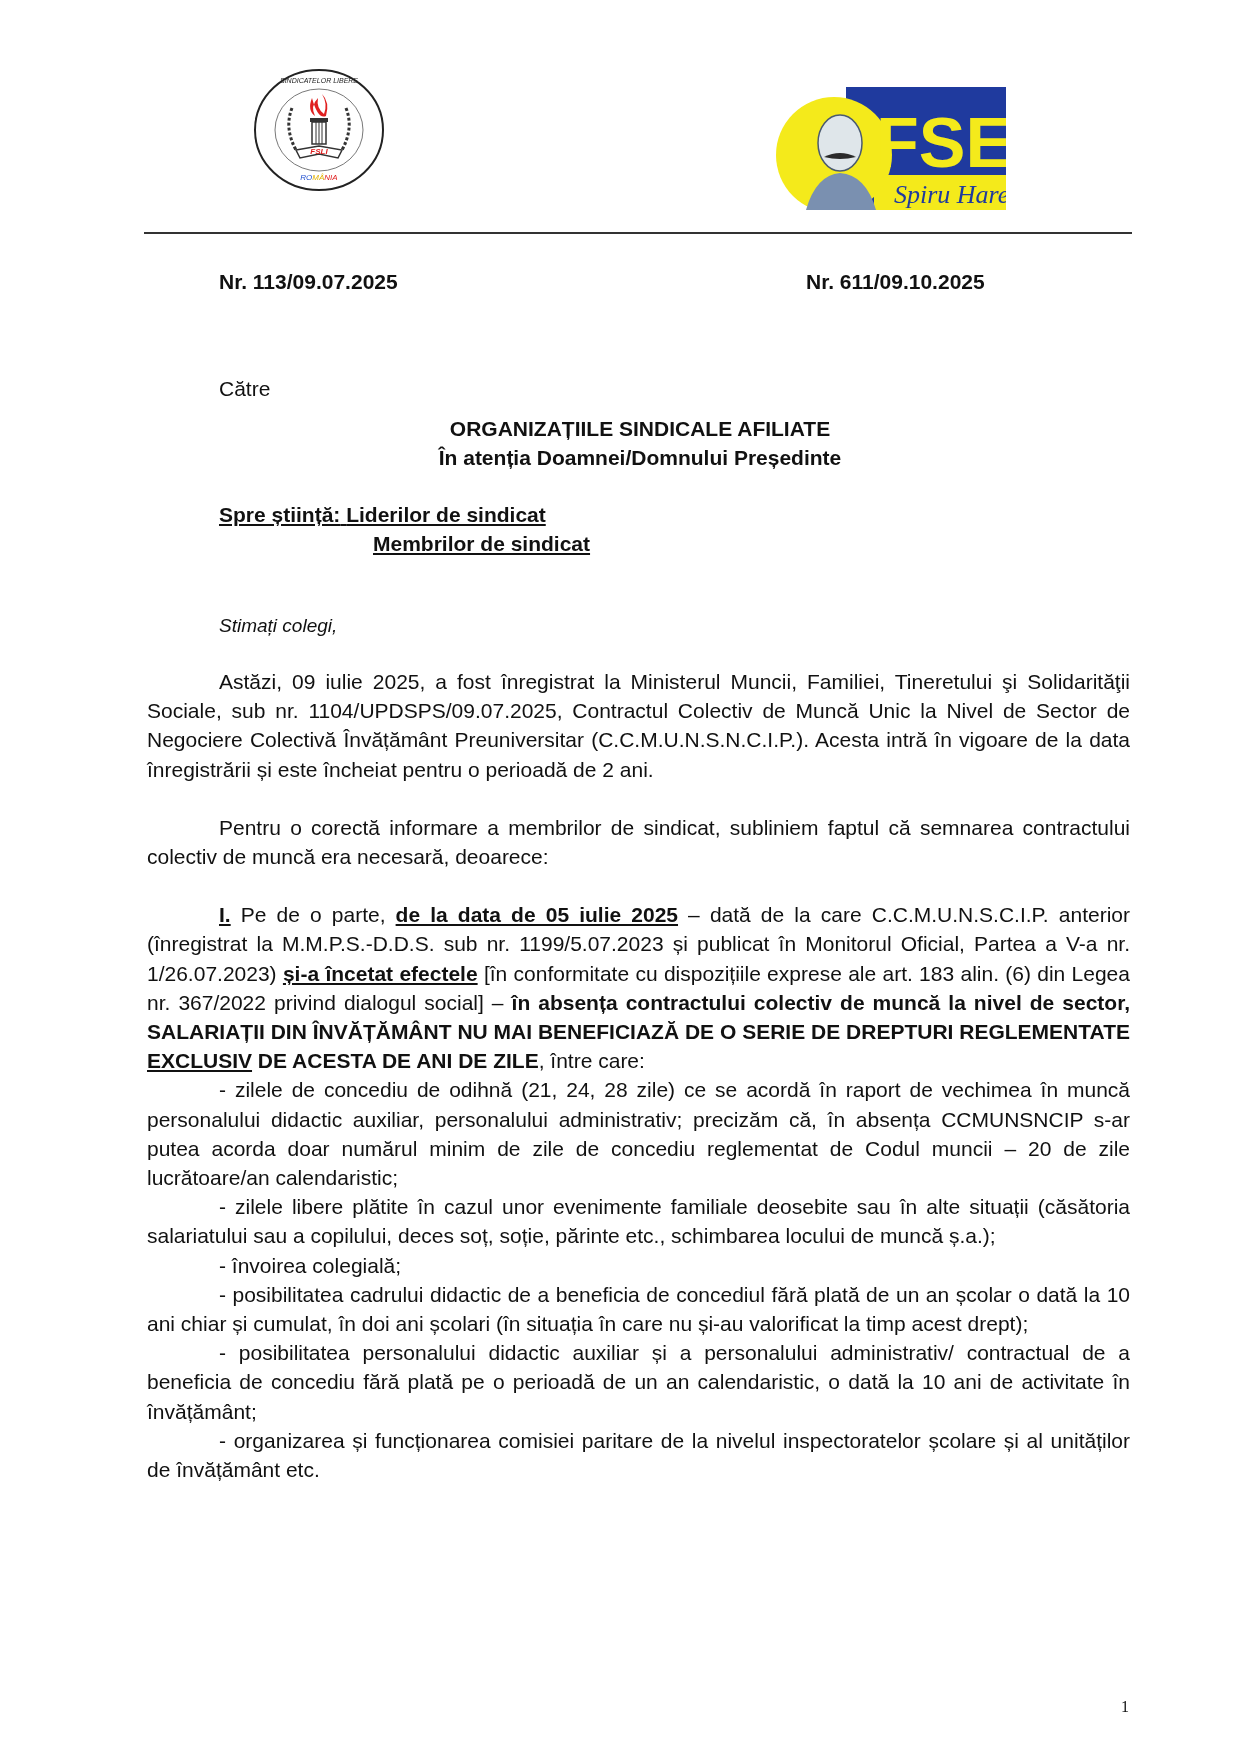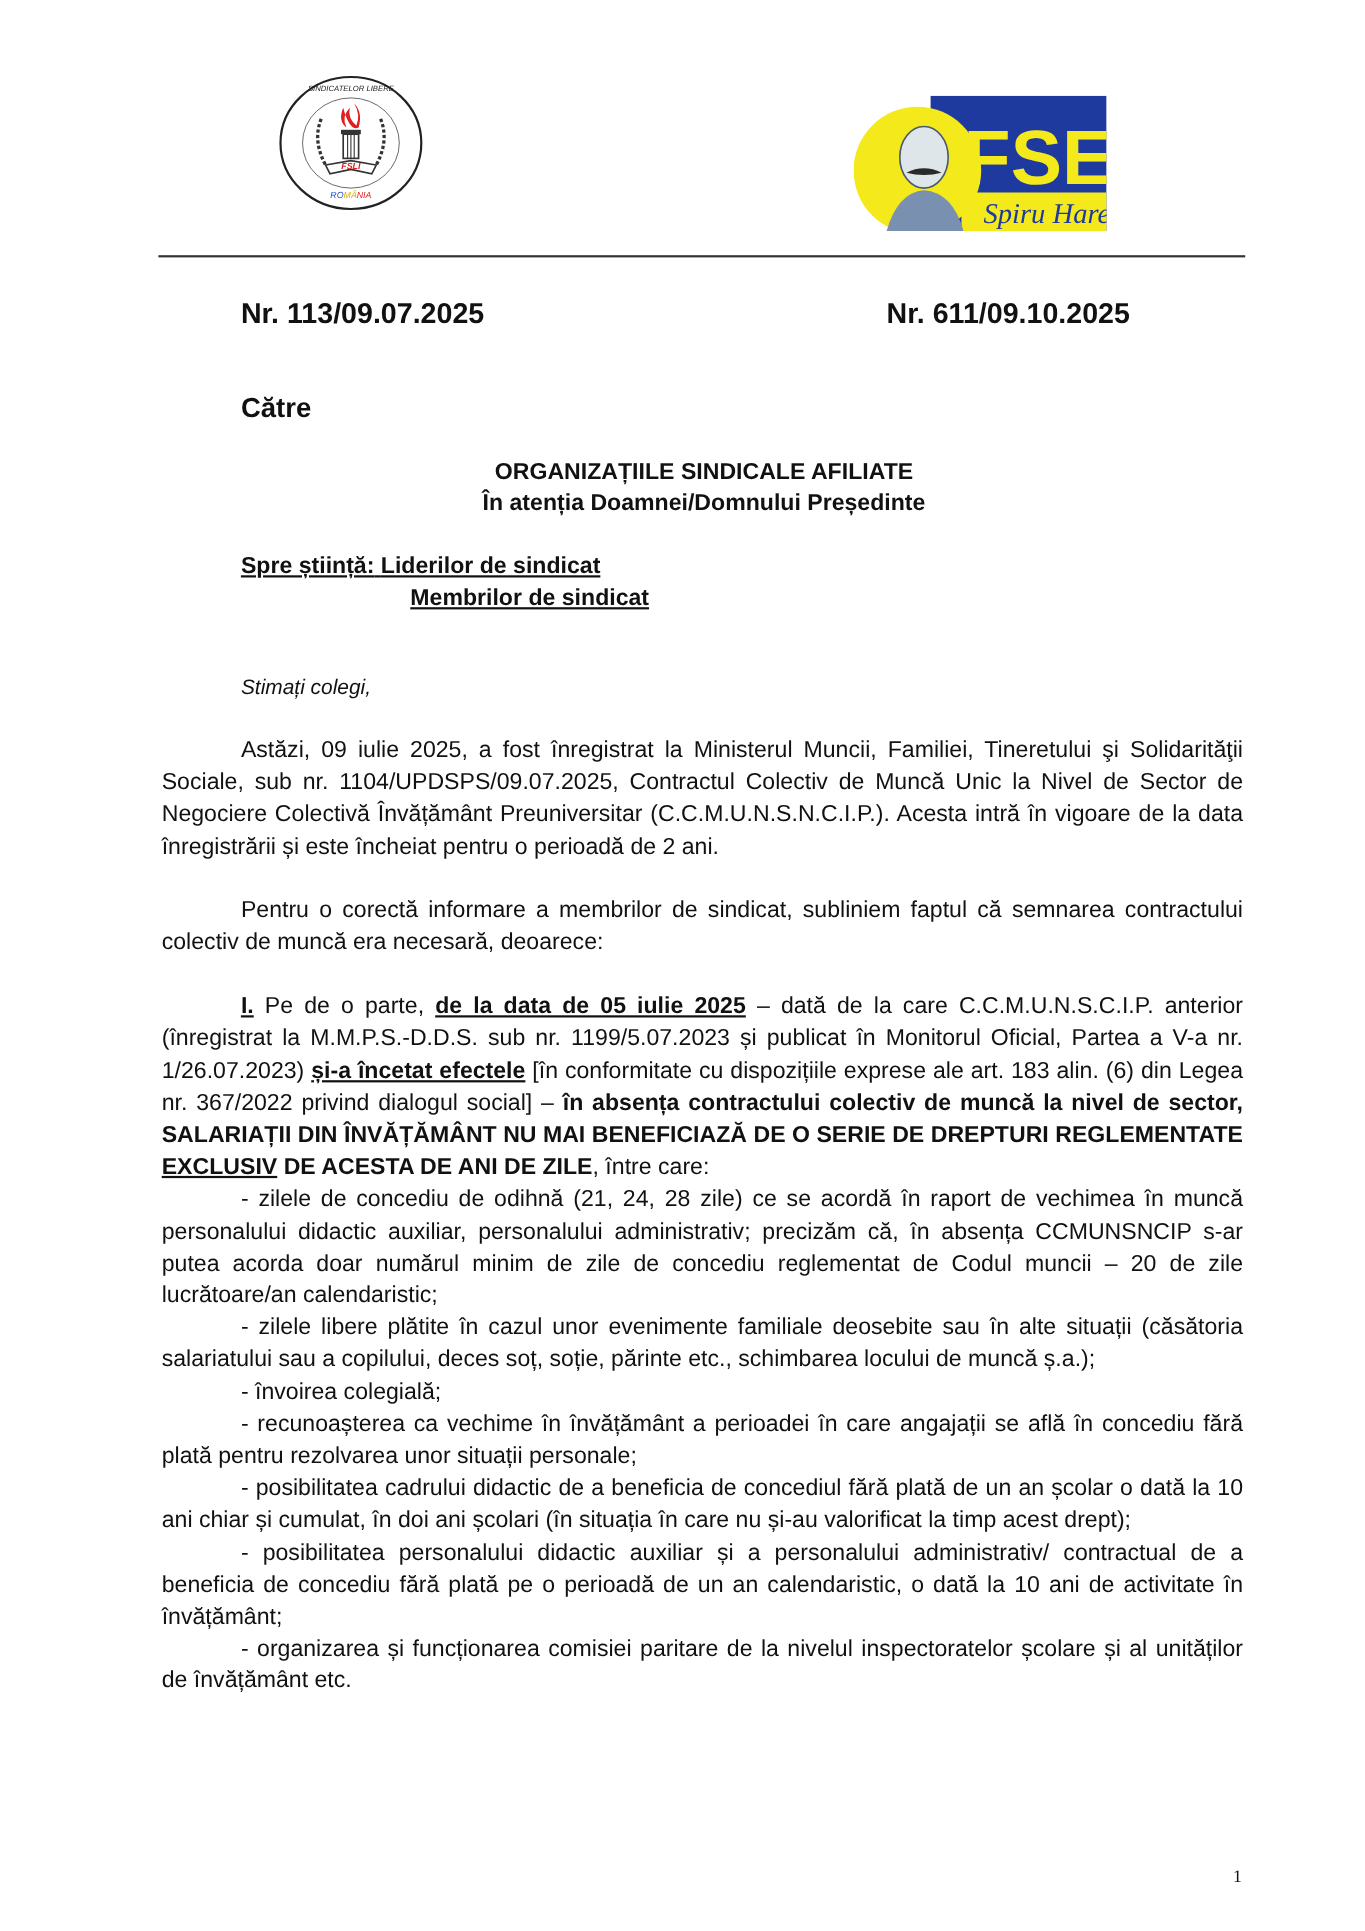--- a/index.html
+++ b/index.html
@@ -1,24 +1,24 @@
 <!DOCTYPE html>
 <html><head>
 <meta charset="utf-8">
 <style>
   html, body { margin: 0; padding: 0; background: #ffffff; }
   body { width: 1241px; height: 1755px; position: relative; overflow: hidden;
          font-family: "Liberation Sans", sans-serif; color: #111; }
   .logo-left { position: absolute; left: 252px; top: 68px; width: 134px; height: 124px; font-style: italic; }
   .logo-right { position: absolute; left: 776px; top: 87px; width: 230px; height: 123px; }
   .hr { position: absolute; left: 144px; top: 232px; width: 988px; height: 2px; background: #333; }
-  .nr { position: absolute; top: 270px; font-size: 26px; font-weight: bold; }
+  .nr { position: absolute; top: 270px; font-size: 21px; font-weight: bold; }
   .nr.left { left: 219px; }
   .nr.right { left: 806px; }
-  .catre { position: absolute; left: 219px; top: 357px; font-size: 25px; font-weight: bold; }
+  .catre { position: absolute; left: 219px; top: 377px; font-size: 21px; }
   .addressee { position: absolute; left: 300px; width: 680px; text-align: center; top: 414px; font-size: 21px; font-weight: bold; line-height: 29px; }
   .spre { position: absolute; left: 219px; top: 500px; font-size: 21px; font-weight: bold; line-height: 29px; text-decoration: underline; }
   .spre .indent { padding-left: 154px; }
   .greet { position: absolute; left: 219px; top: 615px; font-size: 19px; font-style: italic; }
   .body { position: absolute; left: 147px; width: 983px; top: 667px; font-size: 21px; line-height: 29.2px; text-align: justify; }
   .body p { margin: 0; }
   .body .gap { height: 29px; }
   .ind { text-indent: 72px; }
   .bu { font-weight: bold; text-decoration: underline; }
   .b { font-weight: bold; }
@@ -80,19 +80,18 @@
 
 <div class="body">
   <p class="ind">Astăzi, 09 iulie 2025,  a  fost înregistrat la Ministerul Muncii, Familiei, Tineretului şi Solidarităţii Sociale, sub nr. 1104/UPDSPS/09.07.2025, Contractul Colectiv de Muncă Unic la Nivel de Sector de Negociere Colectivă Învățământ Preuniversitar (C.C.M.U.N.S.N.C.I.P.). Acesta intră în vigoare de la data înregistrării și este încheiat pentru o perioadă de 2 ani.</p>
   <div class="gap"></div>
   <p class="ind">Pentru o corectă informare a membrilor de sindicat, subliniem faptul că semnarea contractului colectiv de muncă era necesară, deoarece:</p>
   <div class="gap"></div>
   <p class="ind"><span class="bu">I.</span><span> Pe de o parte, </span><span class="bu">de la data de 05 iulie 2025</span><span> – dată de la care C.C.M.U.N.S.C.I.P. anterior (înregistrat la M.M.P.S.-D.D.S. sub  nr. 1199/5.07.2023 și publicat în Monitorul Oficial, Partea a V-a nr. 1/26.07.2023) </span><span class="bu">și-a încetat efectele</span><span> [în conformitate cu dispozițiile exprese ale art. 183 alin. (6) din Legea nr. 367/2022 privind dialogul social] – </span><span class="b">în absența contractului colectiv de muncă la nivel de sector, SALARIAȚII DIN ÎNVĂȚĂMÂNT NU MAI BENEFICIAZĂ DE O SERIE DE DREPTURI REGLEMENTATE </span><span class="bu">EXCLUSIV</span><span class="b"> DE ACESTA DE ANI DE ZILE</span><span>, între care:</span></p>
   <p class="ind">- zilele de concediu de odihnă (21, 24, 28 zile) ce se acordă în raport de vechimea în muncă personalului didactic auxiliar, personalului administrativ; precizăm că, în absența CCMUNSNCIP s-ar putea acorda doar numărul minim de zile de concediu reglementat de Codul muncii – 20 de zile lucrătoare/an calendaristic;</p>
   <p class="ind">- zilele libere plătite în cazul unor evenimente familiale deosebite sau în alte situații (căsătoria salariatului sau a copilului, deces soț, soție, părinte etc.,  schimbarea locului de muncă ș.a.);</p>
   <p class="ind">- învoirea colegială;</p>
-  <p class="ind">- recunoașterea ca vechime în învățământ a perioadei în care angajații se află în concediu fără plată pentru rezolvarea unor situații personale;</p>
   <p class="ind">- posibilitatea cadrului didactic de a beneficia de concediul fără plată de un an școlar o dată la 10 ani chiar și cumulat, în doi ani școlari (în situația în care nu și-au valorificat la timp acest drept);</p>
   <p class="ind">- posibilitatea personalului didactic auxiliar și a personalului administrativ/ contractual de a beneficia de concediu fără plată pe o perioadă de un an calendaristic, o dată la 10 ani de activitate în învățământ;</p>
   <p class="ind">- organizarea și funcționarea comisiei paritare de la nivelul inspectoratelor școlare și al unităților de învățământ etc.</p>
 </div>
 
 <div class="pagenum">1</div>
 
 </body></html>

